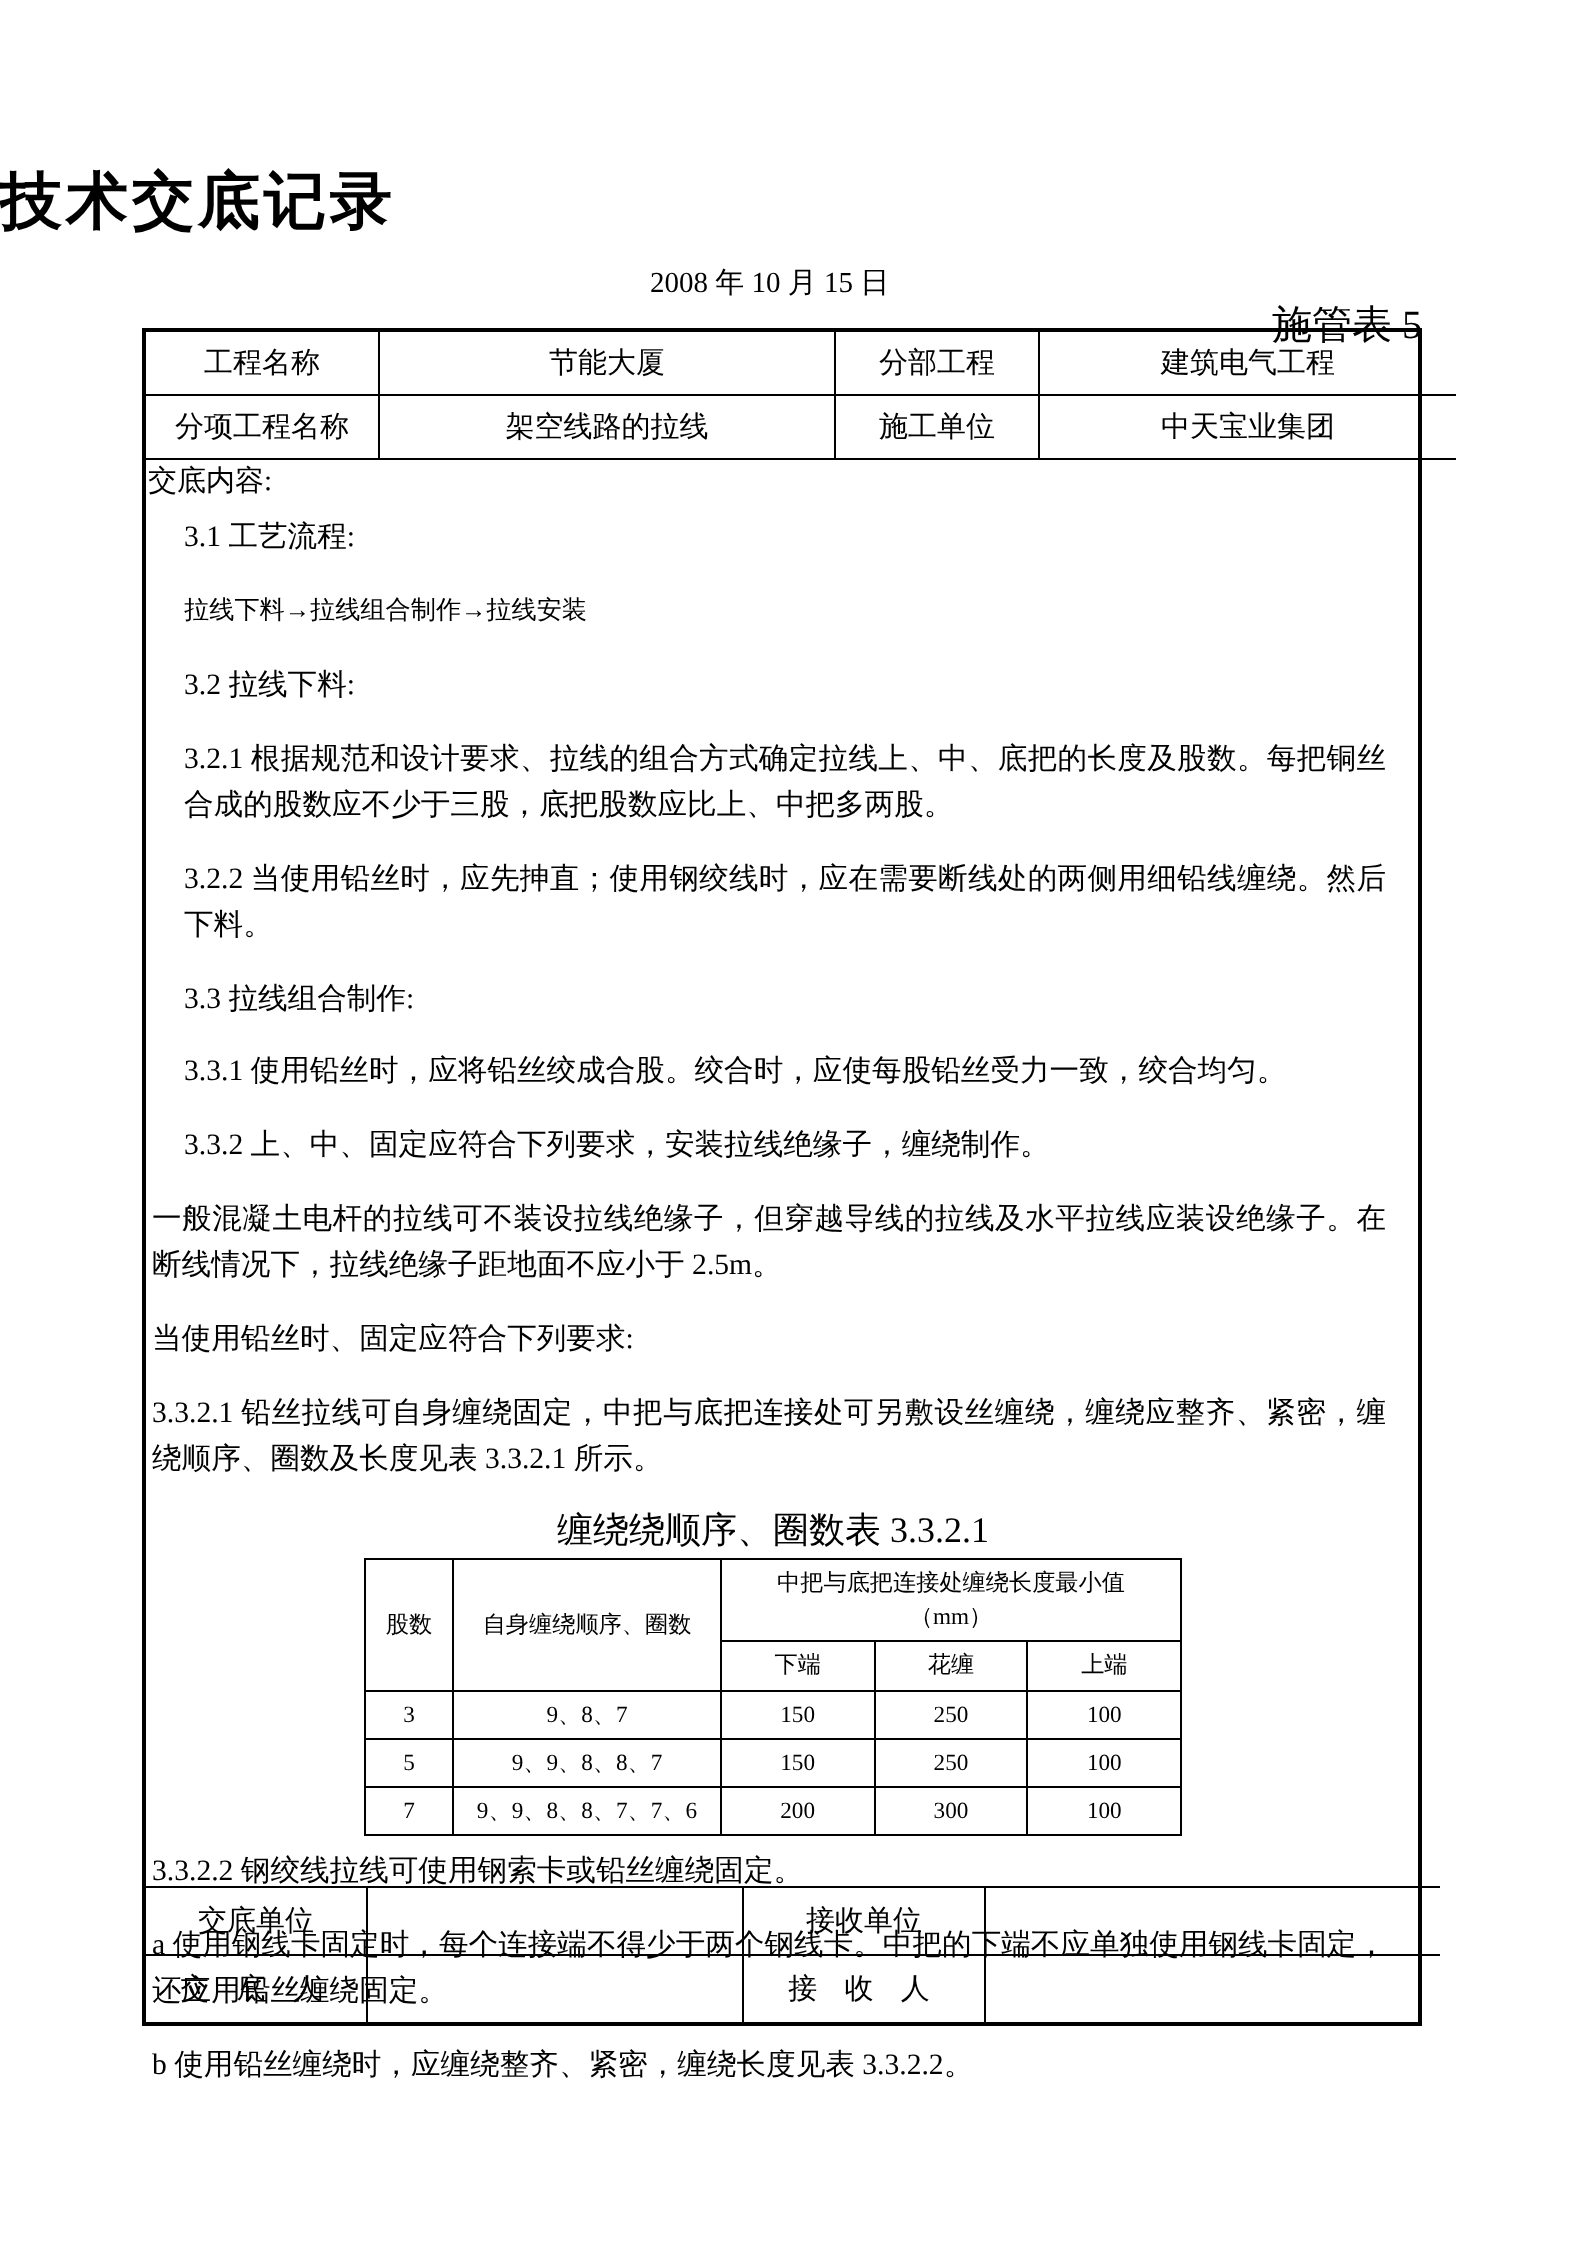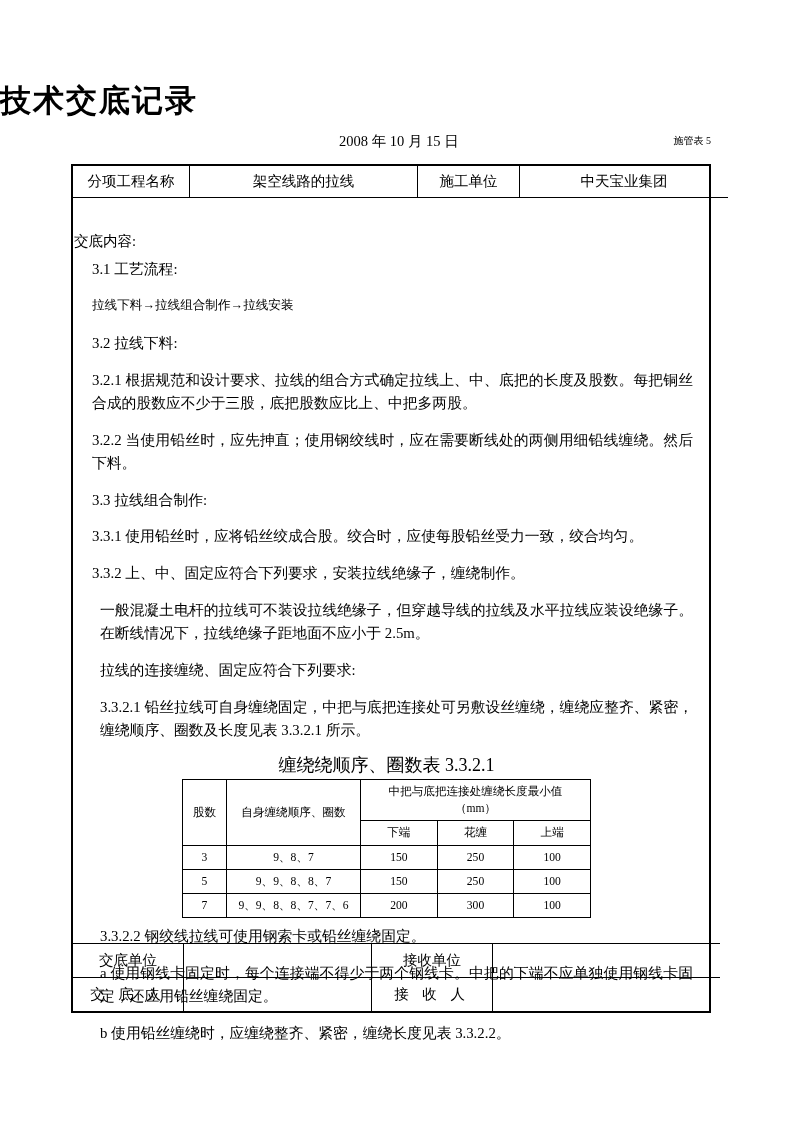--- a/index.html
+++ b/index.html
@@ -34,29 +34,29 @@
   }
   .meta-row {
     position: absolute;
     left: 71px;
     top: 132px;
     width: 640px;
     height: 20px;
   }
   .meta-date {
     position: absolute;
-    left: 268px;
+    left: 254px;
     top: 0;
     font-size: 14.5px;
   }
   .meta-code {
     position: absolute;
     right: 0;
-    top: 2px;
-    font-size: 10px;
+    top: 17px;
+    font-size: 20px;
     margin-left: 45px;
   }
   
   .frame {
     position: absolute;
     left: 71px;
     top: 164px;
     width: 640px;
     height: 849px;
     border: 2px solid #000;
@@ -111,21 +111,21 @@
     font-size: 14.8px;
     line-height: 1.55;
     text-align: justify;
   }
   p.body.small {
     font-size: 12.6px;
     padding-top: 9px;
     padding-bottom: 9px;
   }
   p.body.noindent {
-    padding-left: 26px;
+    padding-left: 2px;
   }
   .tbl-caption {
     text-align: center;
     font-size: 18px;
     margin: 7px 0 5px 0;
   }
   
   .datatbl-wrap {
     display: flex;
     justify-content: center;
@@ -187,20 +187,26 @@
 
   <div class="meta-row">
     <span class="meta-date">2008 年 10 月 15 日</span>
     <span class="meta-code">施管表 5</span>
   </div>
 
   <div class="frame">
 
     <table class="hdr">
       <tbody>
+          <tr>
+        <td class="c1">工程名称</td>
+        <td class="c2">节能大厦</td>
+        <td class="c3">分部工程</td>
+        <td class="c4">建筑电气工程</td>
+      </tr>
       <tr>
         <td class="c1">分项工程名称</td>
         <td class="c2">架空线路的拉线</td>
         <td class="c3">施工单位</td>
         <td class="c4">中天宝业集团</td>
       </tr>
     </tbody>
       </table>
 
     <div class="content">
@@ -208,21 +214,21 @@
 
       <p class="body">3.1 工艺流程:</p>
       <p class="body small">拉线下料→拉线组合制作→拉线安装</p>
       <p class="body">3.2 拉线下料:</p>
       <p class="body">3.2.1 根据规范和设计要求、拉线的组合方式确定拉线上、中、底把的长度及股数。每把铜丝合成的股数应不少于三股，底把股数应比上、中把多两股。</p>
       <p class="body">3.2.2 当使用铅丝时，应先抻直；使用钢绞线时，应在需要断线处的两侧用细铅线缠绕。然后下料。</p>
       <p class="body">3.3 拉线组合制作:</p>
       <p class="body">3.3.1 使用铅丝时，应将铅丝绞成合股。绞合时，应使每股铅丝受力一致，绞合均匀。</p>
       <p class="body">3.3.2 上、中、固定应符合下列要求，安装拉线绝缘子，缠绕制作。</p>
       <p class="body noindent">一般混凝土电杆的拉线可不装设拉线绝缘子，但穿越导线的拉线及水平拉线应装设绝缘子。在断线情况下，拉线绝缘子距地面不应小于 2.5m。</p>
-      <p class="body noindent">拉线的连接缠绕、固定应符合下列要求:</p>
+      <p class="body noindent">当使用铅丝时、固定应符合下列要求:</p>
       <p class="body noindent">3.3.2.1 铅丝拉线可自身缠绕固定，中把与底把连接处可另敷设丝缠绕，缠绕应整齐、紧密，缠绕顺序、圈数及长度见表 3.3.2.1 所示。</p>
 
       <div class="tbl-caption">缠绕绕顺序、圈数表 3.3.2.1</div>
 
       <div class="datatbl-wrap">
         <table class="datatbl">
           <tbody>
               <tr>
             <th class="col-gu" rowspan="2">股数</th>
             <th class="col-order" rowspan="2">自身缠绕顺序、圈数</th>

